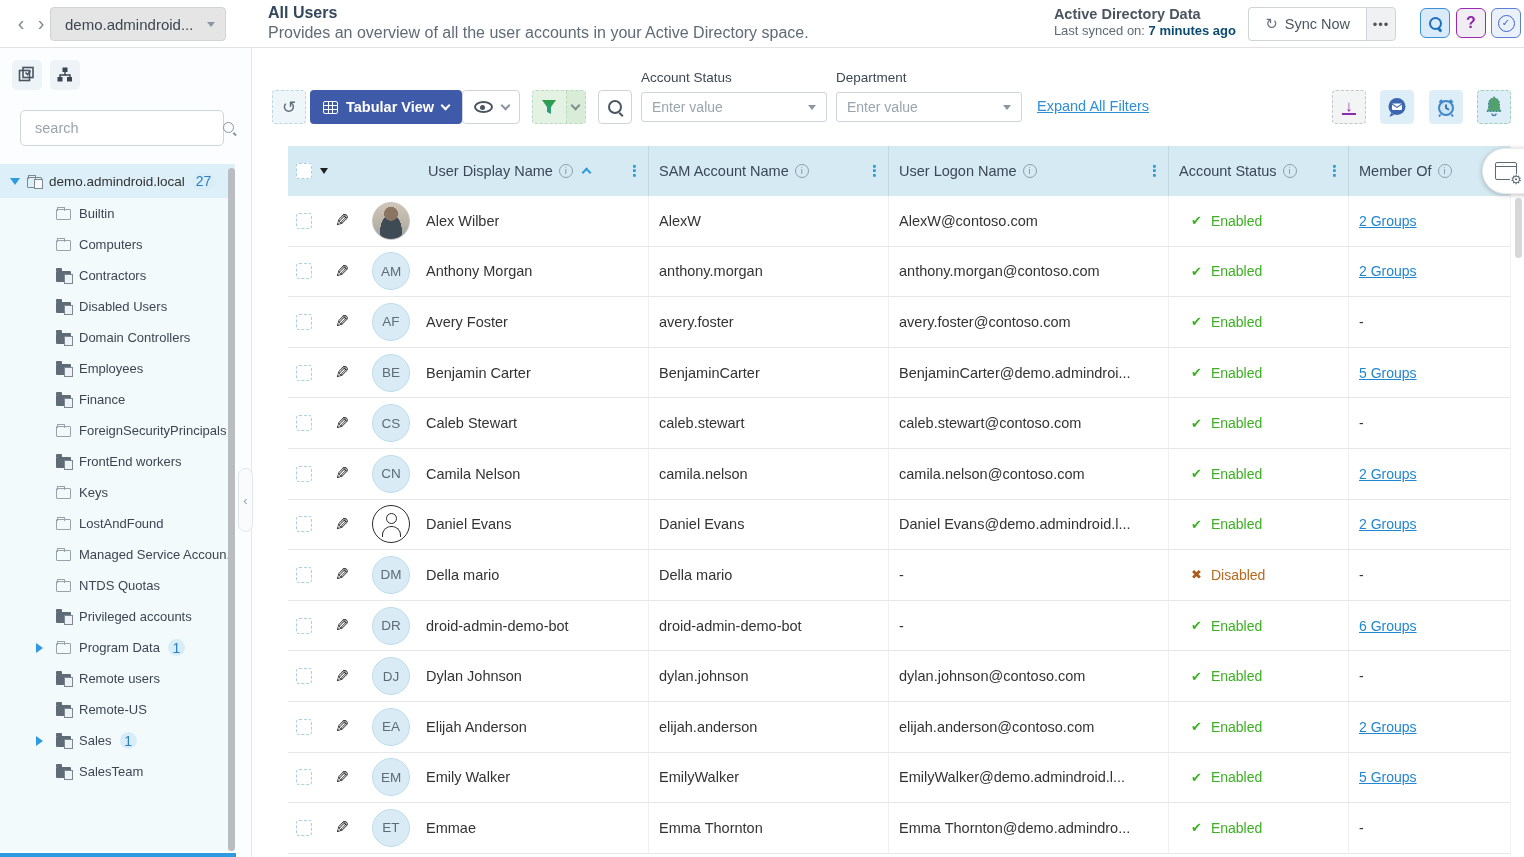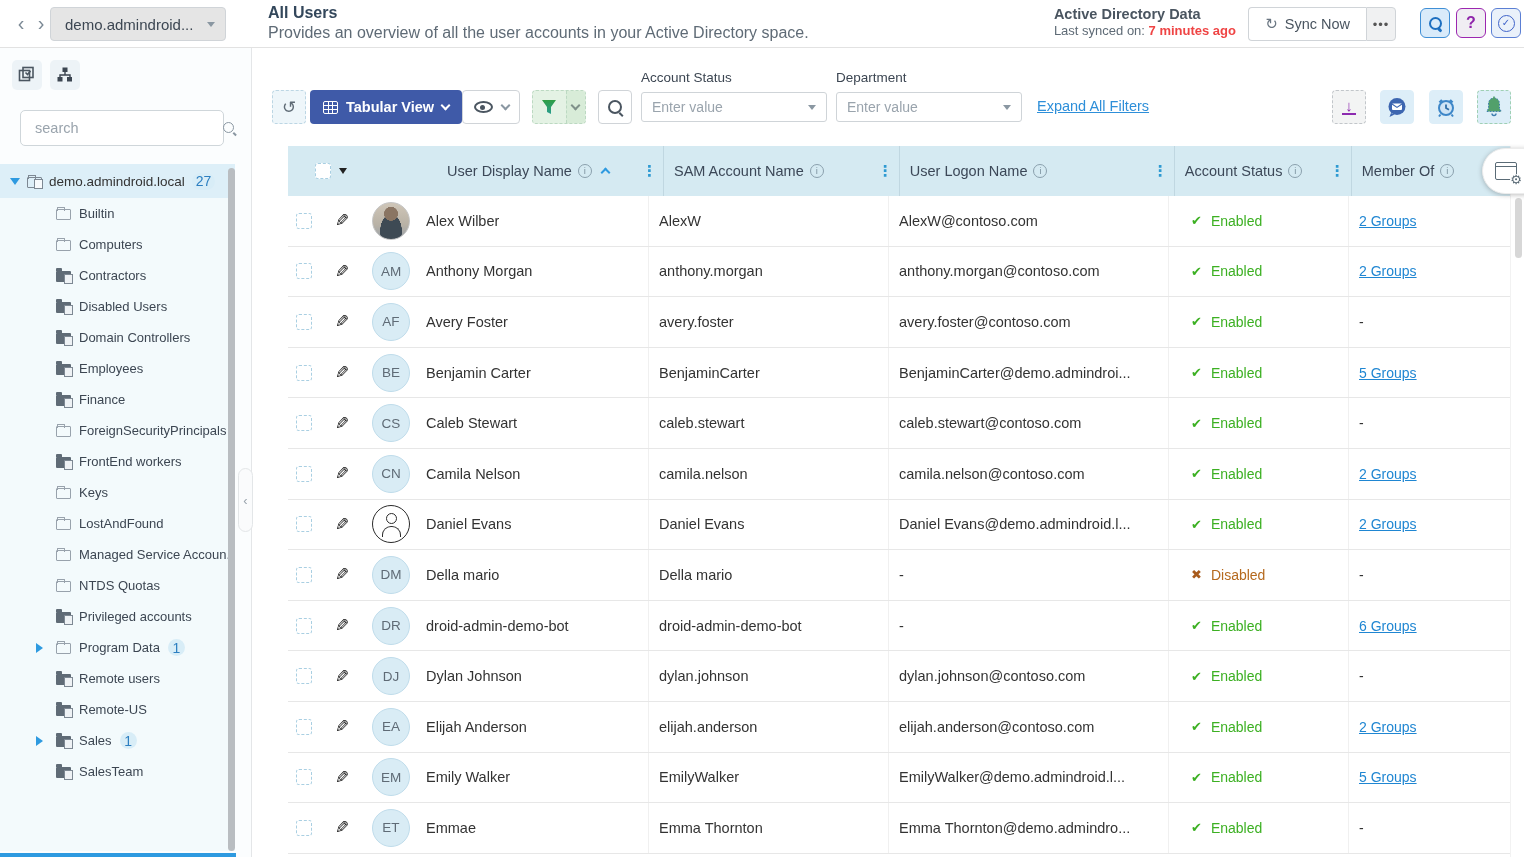--- a/index.html
+++ b/index.html
@@ -12,21 +12,21 @@
   .chev-back { left:12px; } .chev-fwd { left:32px; }
   .domain-select { position:absolute; left:50px; top:7px; width:176px; height:34px; border:1px solid #d0d4d8; border-radius:4px; background:#e5e5e5; display:flex; align-items:center; padding:0 10px 0 14px; cursor:pointer; }
   .domain-select .dtext { font-size:15px; color:#3c4652; flex:1; white-space:nowrap; overflow:hidden; }
   .caret-down { width:0; height:0; border-left:4px solid transparent; border-right:4px solid transparent; border-top:5px solid #8a97a2; display:inline-block; }
   .page-title-wrap { position:absolute; left:268px; top:4px; }
   .page-title { font-size:16px; font-weight:bold; color:#33475b; }
   .page-sub { font-size:16px; color:#5f6b76; margin-top:2px; }
   .sync-block { position:absolute; right:288px; top:6px; text-align:left; }
   .sync-head { font-size:14.5px; font-weight:bold; color:#4a5560; }
   .sync-sub { font-size:13px; color:#5f6b76; margin-top:1px; }
-  .sync-sub b { color:#ef4444; }
+  .sync-sub b { color:#0c4a6e; }
   .sync-group { position:absolute; right:128px; top:7px; height:34px; display:flex; }
   .sync-btn { height:34px; border:1px solid #d0d4d8; border-right:none; border-radius:4px 0 0 4px; background:#fff; display:flex; align-items:center; gap:7px; padding:0 16px; font-size:14.5px; color:#4a5560; cursor:pointer; }
   .sync-rot { font-size:15px; color:#6a7682; }
   .more-btn { height:34px; width:30px; border:1px solid #d0d4d8; border-radius:0 4px 4px 0; background:#f0f1f2; color:#555; font-size:13px; letter-spacing:1px; display:flex; align-items:center; justify-content:center; cursor:pointer; }
   .tile { position:absolute; top:8px; width:30px; height:30px; border-radius:6px; display:flex; align-items:center; justify-content:center; cursor:pointer; }
   .tile-search { right:74px; background:#d9ebfa; border:1.5px solid #3f8fd6; }
   .tile-help { right:38px; background:#f0eef3; border:1.5px solid #9c27b0; color:#8e24aa; font-weight:bold; font-size:16px; }
   .tile-task { right:3px; background:#eaf1fa; border:1.5px solid #5b7fd4; }
   .mag { position:relative; width:13px; height:13px; }
   .mag::before { content:""; position:absolute; left:0; top:0; width:9px; height:9px; border:2.4px solid #1d6fc0; border-radius:50%; }
@@ -98,21 +98,21 @@
   .dl { position:relative; width:14px; height:15px; border-bottom:2.5px solid #8d2bb0; color:#8d2bb0; font-size:15px; font-weight:bold; line-height:12px; text-align:center; }
   .t-chat,.t-alarm { background:#ddeef8; border:1px solid #ddeef8; }
   .t-chat { left:1120px; } .t-alarm { left:1169px; }
   .t-bell { left:1217px; background:#ddeef8; border:1px dashed #9fd0b4; }
 
   
   .table-wrap { position:absolute; left:28px; top:98px; width:1222px; bottom:0; }
   .thead { display:flex; height:50px; background:#d5eaf2; align-items:center; position:relative; }
   .tcol-1 { width:360px; } .tcol-2 { width:240px; } .tcol-3 { width:280px; } .tcol-4 { width:180px; } .tcol-5 { width:162px; }
   .hcell { height:100%; display:flex; align-items:center; font-size:14.5px; color:#3c4858; position:relative; border-left:1px solid rgba(130,160,175,.25); }
-  .hcell:first-child { border-left:none;margin-left:19px; }
+  .hcell:first-child { border-left:none; }
   .hcell .htext { font-weight:normal; }
   .hc1 { padding-left:140px; }
   .hc2,.hc3,.hc4,.hc5 { padding-left:10px; }
   .info-i { width:14px; height:14px; border:1px solid #8aa0ad; border-radius:50%; color:#7d93a0; font-size:9.5px; line-height:12px; text-align:center; margin-left:6px; flex:0 0 14px; }
   .sort-asc { width:7px; height:7px; border-left:2px solid #2e9ae0; border-top:2px solid #2e9ae0; transform:rotate(45deg); margin:3px 0 0 10px; }
   .dots { position:absolute; right:6px; color:#2e9ad2; font-size:15px; font-weight:bold; cursor:pointer; }
   .hchk-wrap { position:absolute; left:8px; top:0; height:100%; display:flex; align-items:center; gap:8px; }
   .chk { width:16px; height:16px; border:1px dashed #a9cfe2; border-radius:3px; background:#fff; cursor:pointer; }
   .hcaret { width:0; height:0; border-left:4.5px solid transparent; border-right:4.5px solid transparent; border-top:6px solid #222; cursor:pointer; }
   .colcfg { position:absolute; right:-36px; top:2px; width:64px; height:46px; background:#fff; border:1px solid #ececec; border-radius:23px; box-shadow:0 1px 5px rgba(0,0,0,.25); display:flex; align-items:center; justify-content:flex-start; padding-left:12px; cursor:pointer; z-index:15; }

